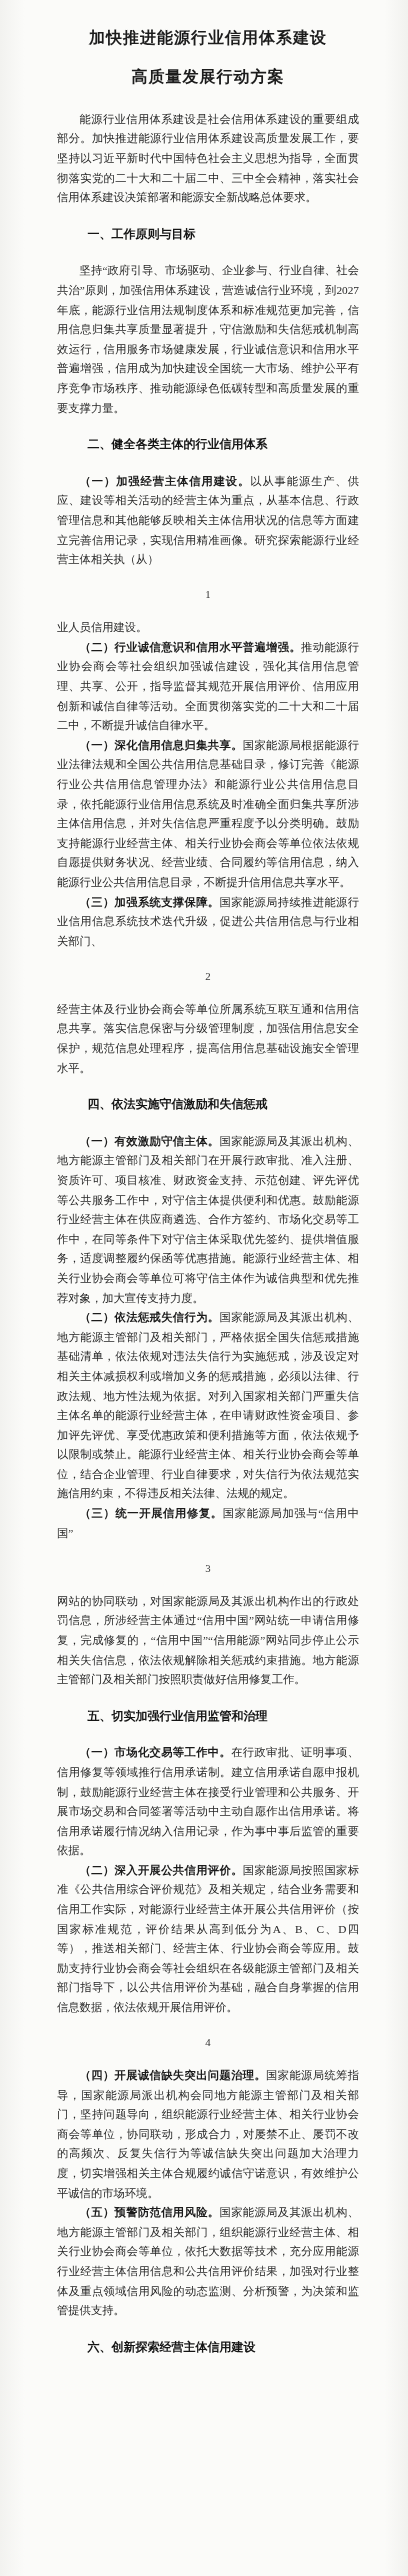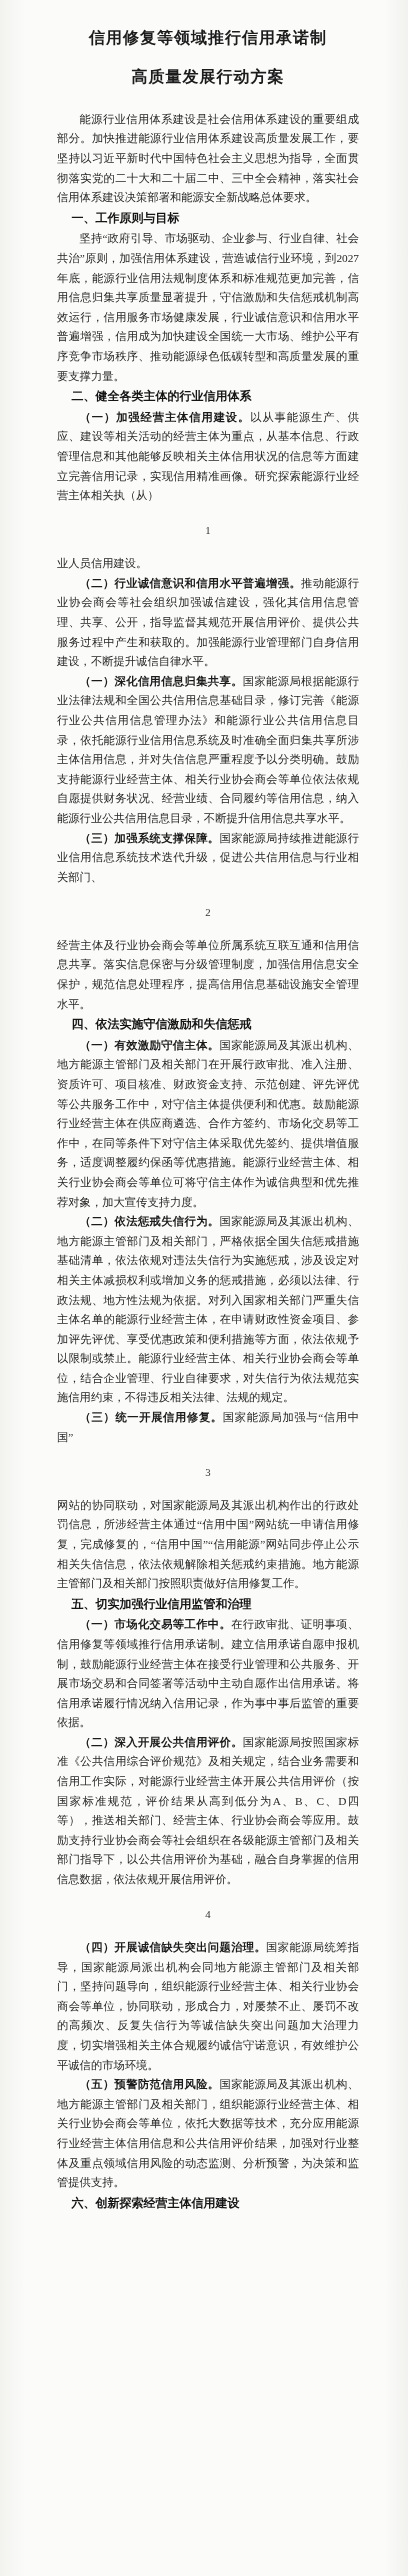--- a/index.html
+++ b/index.html
@@ -38,50 +38,50 @@
   .para.cont { text-indent: 0; }
   .para .lead {
     font-weight: bold;
     color: #1b1b1b;
   }
   .sec-heading {
     font-family: "Liberation Sans", "DejaVu Sans", sans-serif;
     font-weight: bold;
     font-size: 12px;
     line-height: 19.6px;
-    margin: 0;
+    margin: 16px;
     padding: 1px 0;
     color: #151515;
     text-indent: 1.2em;
     text-align: left;
   }
   .page-number {
     text-align: center;
     font-size: 10.8px;
     line-height: 19.6px;
     color: #333;
     margin: 15.5px 0 13.4px 0;
     text-indent: 0;
   }
 </style>
 </head>
 <body>
 
 <div class="scan-page">
-  <div class="doc-title">信用修复等领域推行信用承诺制</div>
+  <div class="doc-title">加快推进能源行业信用体系建设</div>
   <div class="doc-title">高质量发展行动方案</div>
   <div class="doc-body">
       <p class="para"><span>能源行业信用体系建设是社会信用体系建设的重要组成部分。加快推进能源行业信用体系建设高质量发展工作，要坚持以习近平新时代中国特色社会主义思想为指导，全面贯彻落实党的二十大和二十届二中、三中全会精神，落实社会信用体系建设决策部署和能源安全新战略总体要求。</span></p>
       <div class="sec-heading">一、工作原则与目标</div>
       <p class="para"><span>坚持“政府引导、市场驱动、企业参与、行业自律、社会共治”原则，加强信用体系建设，营造诚信行业环境，到2027年底，能源行业信用法规制度体系和标准规范更加完善，信用信息归集共享质量显著提升，守信激励和失信惩戒机制高效运行，信用服务市场健康发展，行业诚信意识和信用水平普遍增强，信用成为加快建设全国统一大市场、维护公平有序竞争市场秩序、推动能源绿色低碳转型和高质量发展的重要支撑力量。</span></p>
       <div class="sec-heading">二、健全各类主体的行业信用体系</div>
       <p class="para"><span class="lead">（一）加强经营主体信用建设。</span><span>以从事能源生产、供应、建设等相关活动的经营主体为重点，从基本信息、行政管理信息和其他能够反映相关主体信用状况的信息等方面建立完善信用记录，实现信用精准画像。研究探索能源行业经营主体相关执（从）</span></p>
       <div class="page-number">1</div>
       <p class="para cont"><span>业人员信用建设。</span></p>
-      <p class="para"><span class="lead">（二）行业诚信意识和信用水平普遍增强。</span><span>推动能源行业协会商会等社会组织加强诚信建设，强化其信用信息管理、共享、公开，指导监督其规范开展信用评价、提供公共服务过程中产生和获取的。加强能源行业管理部门自身信用建设，不断提升诚信自律水平。</span></p>
+      <p class="para"><span class="lead">（二）行业诚信意识和信用水平普遍增强。</span><span>推动能源行业协会商会等社会组织加强诚信建设，强化其信用信息管理、共享、公开，指导监督其规范开展信用评价、信用应用创新和诚信自律等活动。全面贯彻落实党的二十大和二十届二中，不断提升诚信自律水平。</span></p>
       <p class="para"><span class="lead">（一）深化信用信息归集共享。</span><span>国家能源局根据能源行业法律法规和全国公共信用信息基础目录，修订完善《能源行业公共信用信息管理办法》和能源行业公共信用信息目录，依托能源行业信用信息系统及时准确全面归集共享所涉主体信用信息，并对失信信息严重程度予以分类明确。鼓励支持能源行业经营主体、相关行业协会商会等单位依法依规自愿提供财务状况、经营业绩、合同履约等信用信息，纳入能源行业公共信用信息目录，不断提升信用信息共享水平。</span></p>
       <p class="para"><span class="lead">（三）加强系统支撑保障。</span><span>国家能源局持续推进能源行业信用信息系统技术迭代升级，促进公共信用信息与行业相关部门、</span></p>
       <div class="page-number">2</div>
       <p class="para cont"><span>经营主体及行业协会商会等单位所属系统互联互通和信用信息共享。落实信息保密与分级管理制度，加强信用信息安全保护，规范信息处理程序，提高信用信息基础设施安全管理水平。</span></p>
       <div class="sec-heading">四、依法实施守信激励和失信惩戒</div>
       <p class="para"><span class="lead">（一）有效激励守信主体。</span><span>国家能源局及其派出机构、地方能源主管部门及相关部门在开展行政审批、准入注册、资质许可、项目核准、财政资金支持、示范创建、评先评优等公共服务工作中，对守信主体提供便利和优惠。鼓励能源行业经营主体在供应商遴选、合作方签约、市场化交易等工作中，在同等条件下对守信主体采取优先签约、提供增值服务，适度调整履约保函等优惠措施。能源行业经营主体、相关行业协会商会等单位可将守信主体作为诚信典型和优先推荐对象，加大宣传支持力度。</span></p>
       <p class="para"><span class="lead">（二）依法惩戒失信行为。</span><span>国家能源局及其派出机构、地方能源主管部门及相关部门，严格依据全国失信惩戒措施基础清单，依法依规对违法失信行为实施惩戒，涉及设定对相关主体减损权利或增加义务的惩戒措施，必须以法律、行政法规、地方性法规为依据。对列入国家相关部门严重失信主体名单的能源行业经营主体，在申请财政性资金项目、参加评先评优、享受优惠政策和便利措施等方面，依法依规予以限制或禁止。能源行业经营主体、相关行业协会商会等单位，结合企业管理、行业自律要求，对失信行为依法规范实施信用约束，不得违反相关法律、法规的规定。</span></p>
       <p class="para"><span class="lead">（三）统一开展信用修复。</span><span>国家能源局加强与“信用中国”</span></p>
       <div class="page-number">3</div>
       <p class="para cont"><span>网站的协同联动，对国家能源局及其派出机构作出的行政处罚信息，所涉经营主体通过“信用中国”网站统一申请信用修复，完成修复的，“信用中国”“信用能源”网站同步停止公示相关失信信息，依法依规解除相关惩戒约束措施。地方能源主管部门及相关部门按照职责做好信用修复工作。</span></p>

